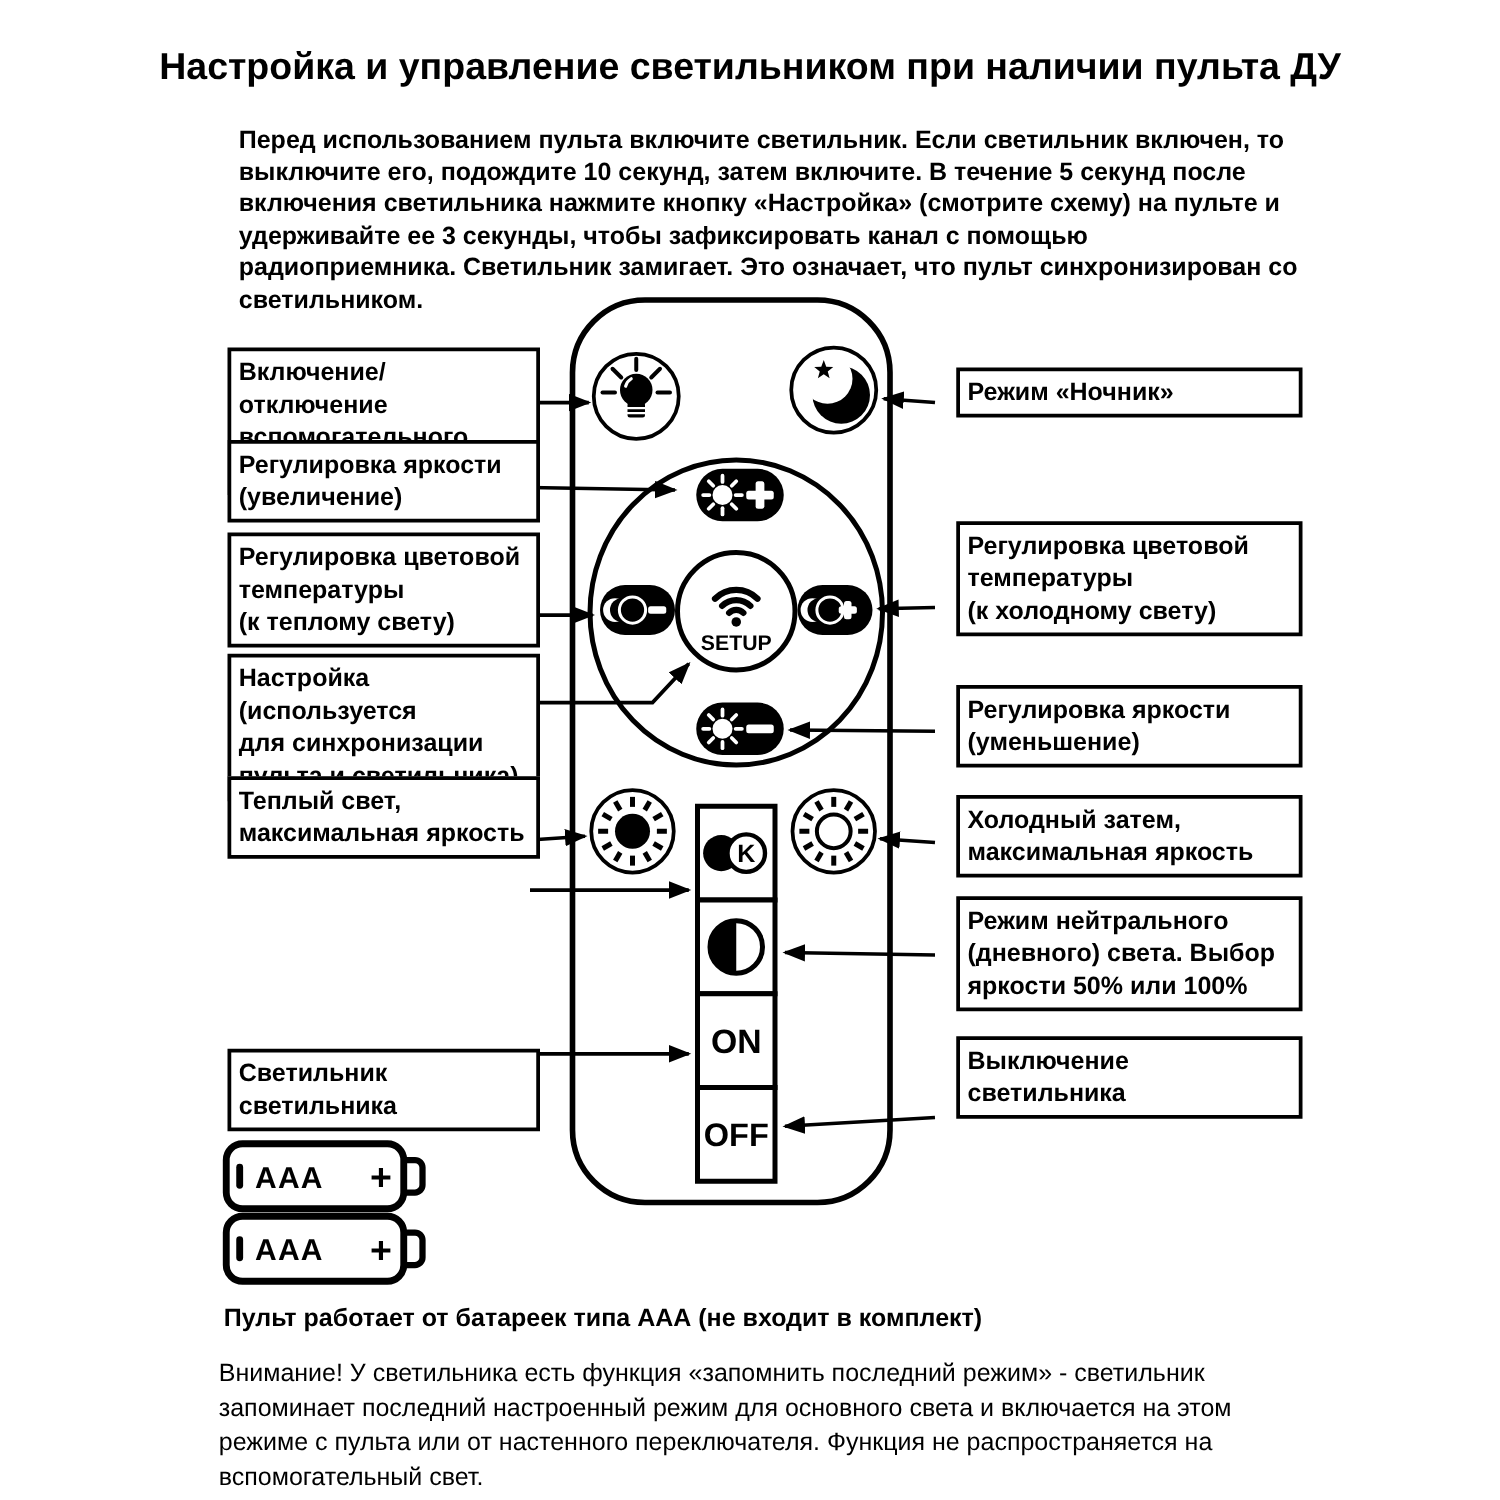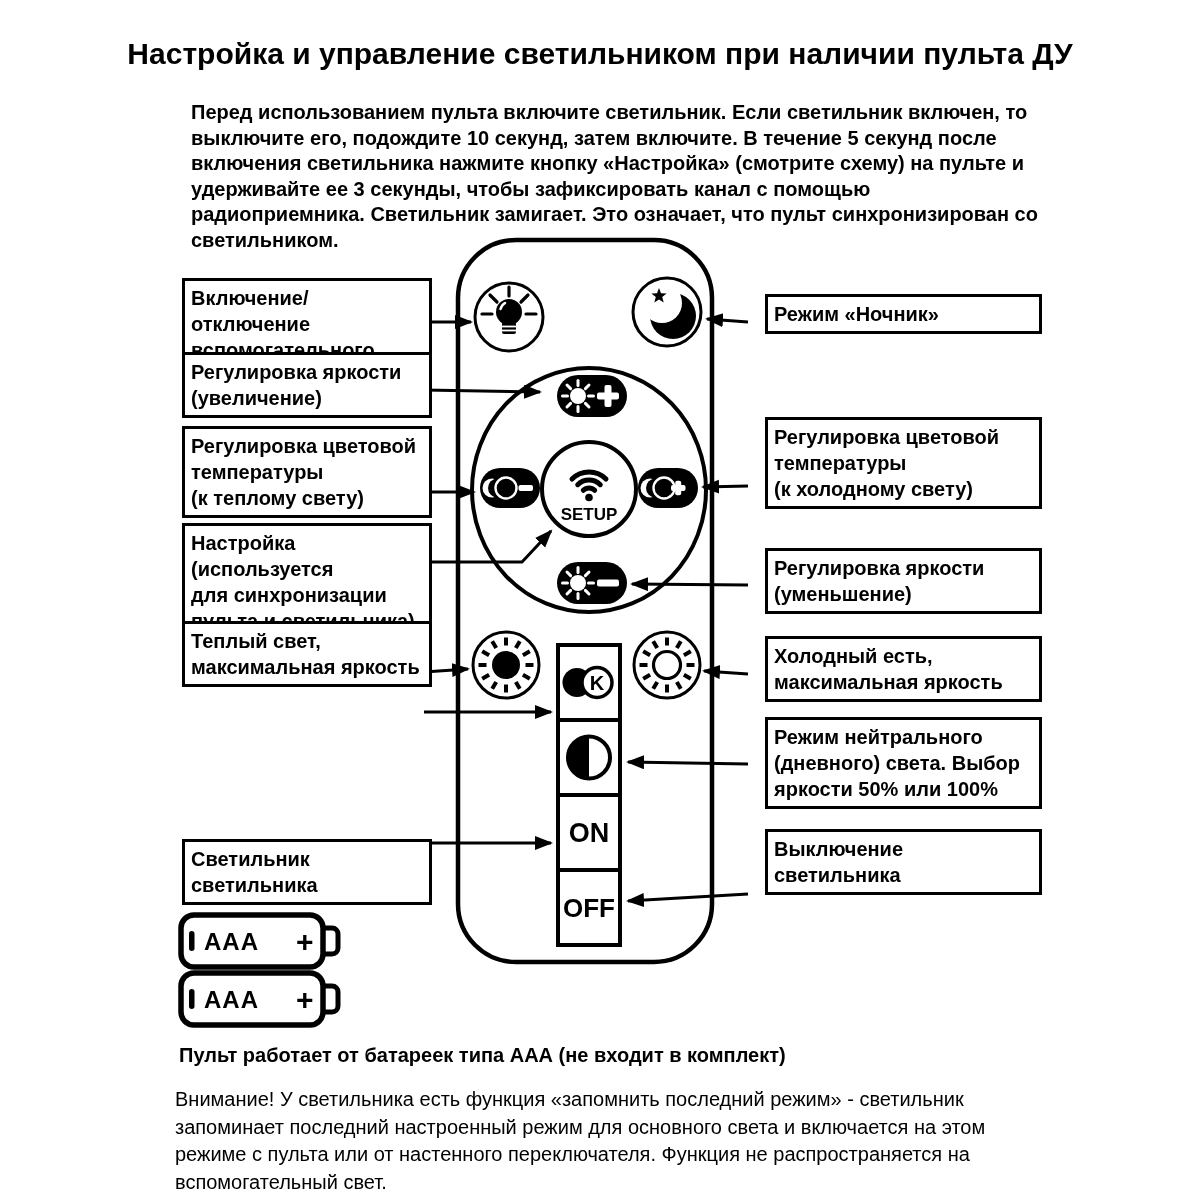--- a/index.html
+++ b/index.html
@@ -244,21 +244,21 @@
   <div class="callout left" style="top:621px;">Теплый свет,
 максимальная яркость</div>
   <div class="callout left" style="top:839px;">Светильник светильника</div>
 
   <div class="callout right" style="top:294px;">Режим «Ночник»</div>
   <div class="callout right" style="top:417px;">Регулировка цветовой
 температуры
 (к холодному свету)</div>
   <div class="callout right" style="top:548px;">Регулировка яркости
 (уменьшение)</div>
-  <div class="callout right" style="top:636px;">Холодный есть,
+  <div class="callout right" style="top:636px;">Холодный затем,
 максимальная яркость</div>
   <div class="callout right" style="top:717px;">Режим нейтрального
 (дневного) света. Выбор
 яркости 50% или 100%</div>
   <div class="callout right" style="top:829px;">Выключение светильника</div>
 
   <p class="note">Пульт работает от батареек типа ААА (не входит в комплект)</p>
   <p class="warning">Внимание! У светильника есть функция «запомнить последний режим» - светильник запоминает последний настроенный режим для основного света и включается на этом режиме с пульта или от настенного переключателя. Функция не распространяется на вспомогательный свет.</p>
 
 </div>

